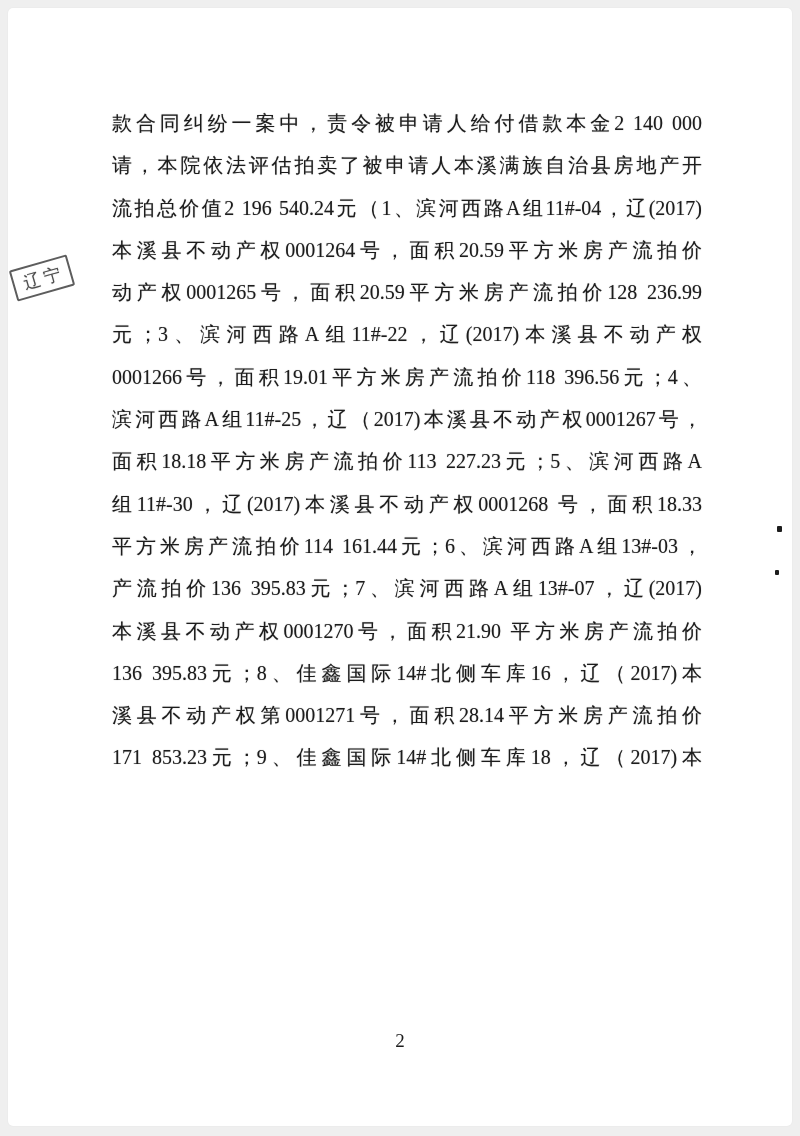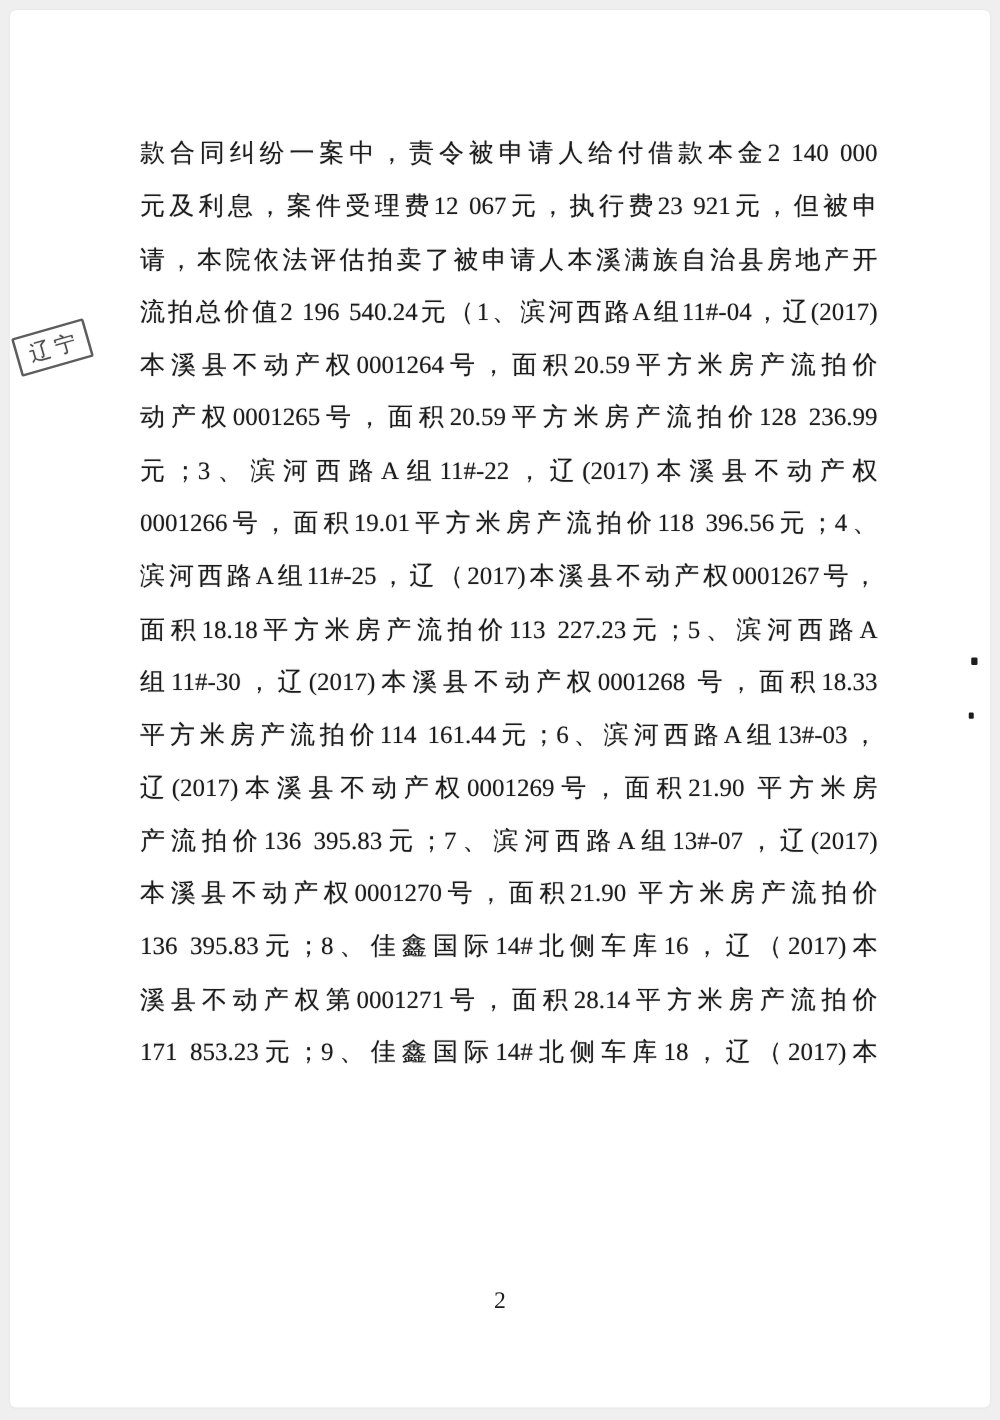--- a/index.html
+++ b/index.html
@@ -86,32 +86,30 @@
 
 <div class="canvas">
   <div class="page">
 
     <div class="stamp">
       <span>辽宁</span>
     </div>
 
     <div class="text-col">
       <div class="line">款合同纠纷一案中，责令被申请人给付借款本金2 140 000</div>
-      <div class="line">元及利息，案件受理费12 067元，执行费23 921元，但被申</div>
       <div class="line">请，本院依法评估拍卖了被申请人本溪满族自治县房地产开</div>
       <div class="line">流拍总价值2 196 540.24元（1、滨河西路A组11#-04，辽(2017)</div>
       <div class="line">本溪县不动产权0001264号，面积20.59平方米房产流拍价</div>
       <div class="line">动产权0001265号，面积20.59平方米房产流拍价128 236.99</div>
       <div class="line">元；3、滨河西路A组11#-22，辽(2017)本溪县不动产权</div>
       <div class="line">0001266号，面积19.01平方米房产流拍价118 396.56元；4、</div>
       <div class="line">滨河西路A组11#-25，辽（2017)本溪县不动产权0001267号，</div>
       <div class="line">面积18.18平方米房产流拍价113 227.23元；5、滨河西路A</div>
       <div class="line">组11#-30，辽(2017)本溪县不动产权0001268 号，面积18.33</div>
       <div class="line">平方米房产流拍价114 161.44元；6、滨河西路A组13#-03，</div>
-      <div class="line">辽(2017)本溪县不动产权0001269号，面积21.90 平方米房</div>
       <div class="line">产流拍价136 395.83元；7、滨河西路A组13#-07，辽(2017)</div>
       <div class="line">本溪县不动产权0001270号，面积21.90 平方米房产流拍价</div>
       <div class="line">136 395.83元；8、佳鑫国际14#北侧车库16，辽（2017)本</div>
       <div class="line">溪县不动产权第0001271号，面积28.14平方米房产流拍价</div>
       <div class="line">171 853.23元；9、佳鑫国际14#北侧车库18，辽（2017)本</div>
     </div>
 
     <div class="page-number">2</div>
 
     <div class="speck speck-1"></div>

